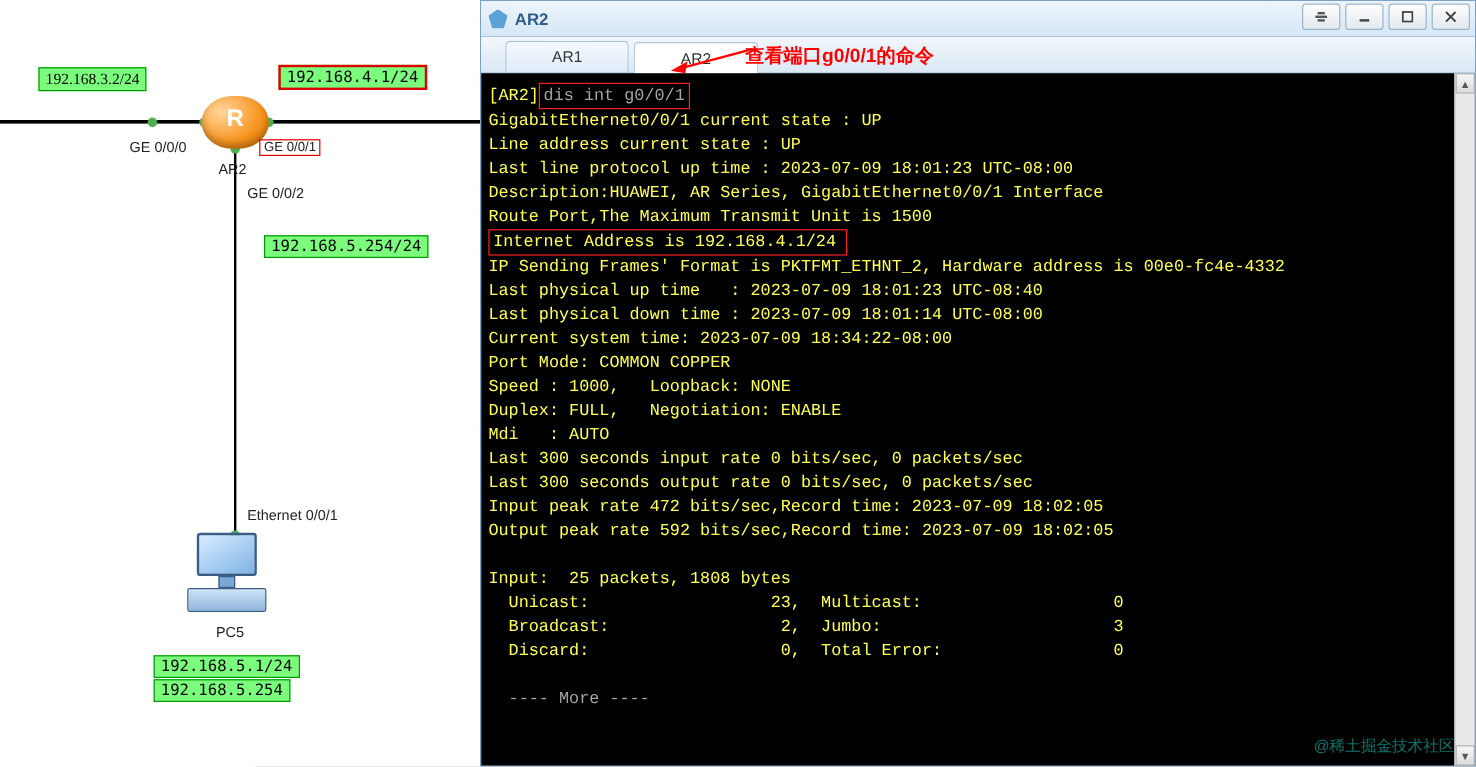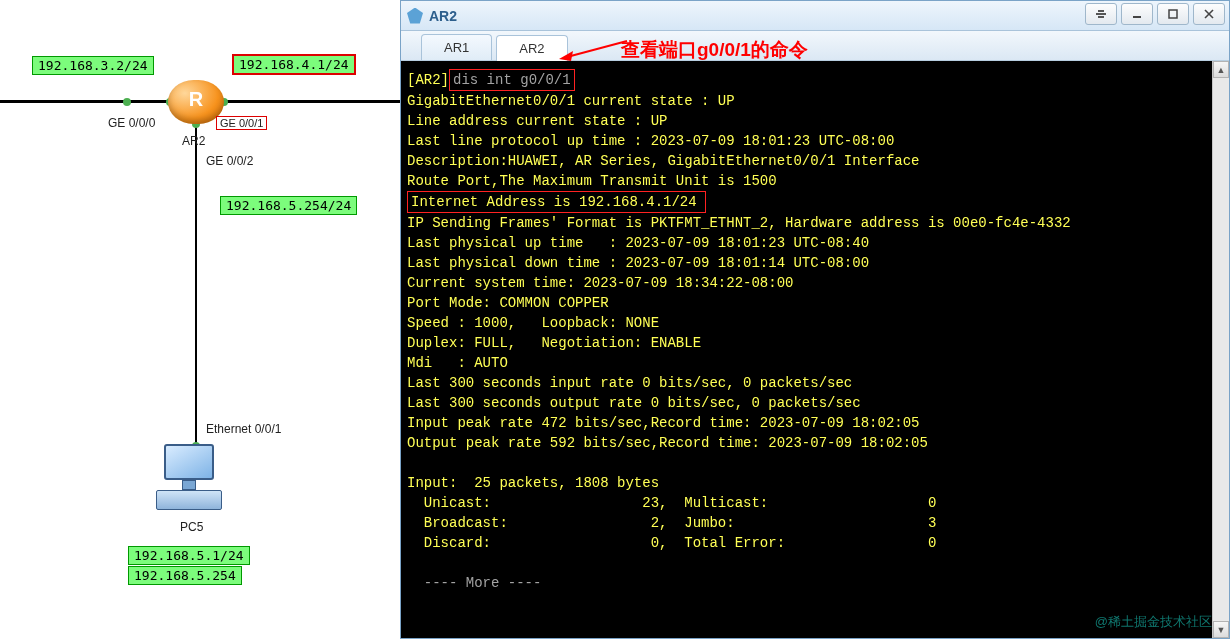--- a/index.html
+++ b/index.html
@@ -156,39 +156,39 @@
   .tabstrip {
     height: 30px;
     background: linear-gradient(#f2f7fc,#dbe8f4);
     display: flex;
     align-items: flex-end;
     padding-left: 20px;
     position: relative;
     border-bottom: 1px solid #b8cee0;
   }
   .tab {
-    padding: 5px 22px;
+    padding: 5px 38px;
     border: 1px solid #a9c3da;
     border-bottom: none;
     margin-right: 4px;
     border-radius: 4px 4px 0 0;
     background: linear-gradient(#f4f9fe,#e0ecf7);
     font-size: 13px;
     color: #333;
   }
   .tab.active {
     background: #fff;
     position: relative;
     top: 1px;
   }
   .annot {
     position: absolute;
     color: #f00;
     font-weight: 700;
-    font-size: 19px;
+    font-size: 16px;
   }
   .arrow {
     position: absolute;
     pointer-events: none;
   }
   .terminal {
     background: #000;
     color: #ffff55;
     font-family: Consolas,"Courier New", monospace;
     font-size: 14px;
@@ -241,21 +241,21 @@
   <div class="dot" style="left:170px; top:102px;"></div>
   <div class="dot" style="left:224px; top:102px;"></div>
   <div class="dot" style="left:196px; top:124px;"></div>
   <div class="dot" style="left:127px; top:102px;"></div>
   <div class="dot" style="left:196px; top:446px;"></div>
 
   <div class="router">
     <div class="router-body"></div>
   </div>
 
-  <div class="ip-label" style="left:32px; top:56px;">192.168.3.2/24</div>
+  <div class="ip-label" style="left:32px; top:56px;font-family:Liberation Serif, serif;">192.168.3.2/24</div>
   <div class="ip-label" style="left:232px; top:54px; border:2px solid #d00; background:#7cfc7c;">192.168.4.1/24</div>
   <div class="ip-label" style="left:220px; top:196px;">192.168.5.254/24</div>
 
   <div class="port-label" style="left:108px; top:116px;">GE 0/0/0</div>
   <div class="port-label red-box-label" style="left:216px; top:116px;">GE 0/0/1</div>
   <div class="port-label" style="left:206px; top:154px;">GE 0/0/2</div>
   <div class="dev-label" style="left:182px; top:134px;">AR2</div>
 
   <div class="pc">
     <div class="pc-monitor"></div>

